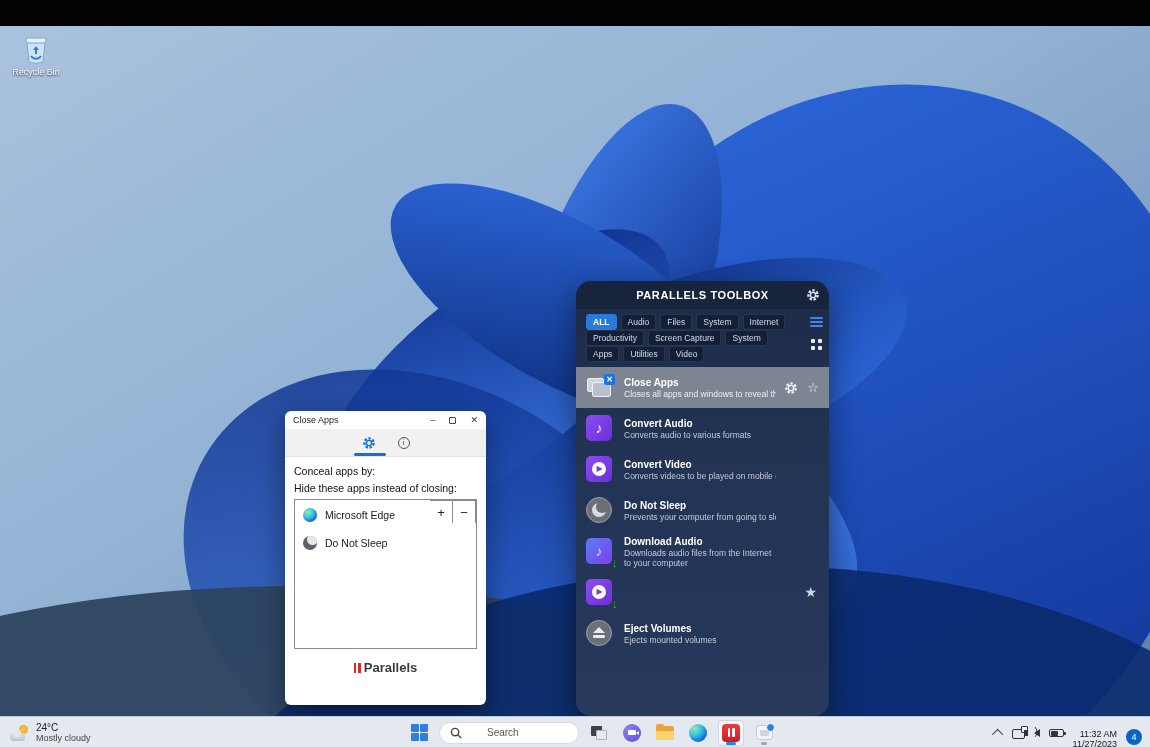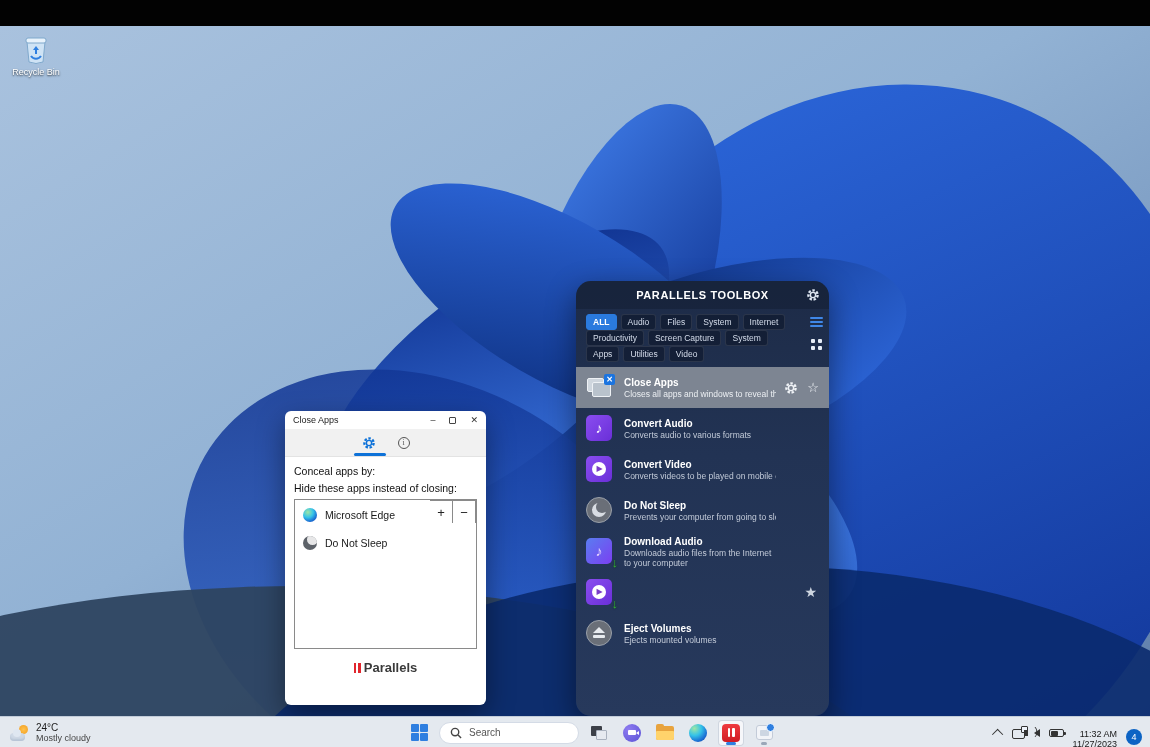--- a/index.html
+++ b/index.html
@@ -132,21 +132,21 @@
   .weather-cond { font-size:9px; color:#444; }
   .tb-center { position:absolute; left:406px; top:0; height:31px; display:flex; align-items:center; gap:7px; }
   .tb-btn { width:26px; height:26px; border-radius:4px; display:flex; align-items:center; justify-content:center;
     position:relative; cursor:pointer; }
   .tb-btn.active { background:rgba(255,255,255,.65); box-shadow:inset 0 0 0 1px rgba(150,165,185,.4); }
   .tb-btn.active:after { content:""; position:absolute; left:8px; bottom:1px; width:10px; height:2.5px;
     border-radius:2px; background:#2f7fe0; }
   .tb-btn.running:after { content:""; position:absolute; left:10px; bottom:1px; width:6px; height:2.5px;
     border-radius:2px; background:#9aa7b8; }
   .searchpill { width:140px; height:22px; background:#fff; border:1px solid #d4dbe6; border-radius:12px;
-    display:flex; align-items:center; gap:7px; padding:0 10px; cursor:text; }
+    display:flex; align-items:center; gap:25px; padding:0 10px; cursor:text; }
   .searchpill .stext { font-size:10px; color:#555; }
   .taskview { position:relative; width:16px; height:14px; }
   .taskview .sq1 { position:absolute; left:0; top:0; width:11px; height:10px; background:#3c4048; border-radius:1px; }
   .taskview .sq2 { position:absolute; right:0; bottom:0; width:11px; height:10px; background:#e6eaf0; border:1px solid #aab2bf; border-radius:1px; }
   .chat-ic { width:18px; height:18px; border-radius:50%; background:radial-gradient(circle at 30% 30%, #8e7bf0, #5b53d6);
     display:flex; align-items:center; justify-content:center; }
   .chat-cam { position:relative; width:8px; height:5px; background:#fff; border-radius:1px; }
   .chat-cam:after { content:""; position:absolute; right:-3px; top:0.5px; border-top:2px solid transparent;
     border-bottom:2px solid transparent; border-right:3px solid #fff; }
   .folder-ic { position:relative; width:18px; height:14px; }

